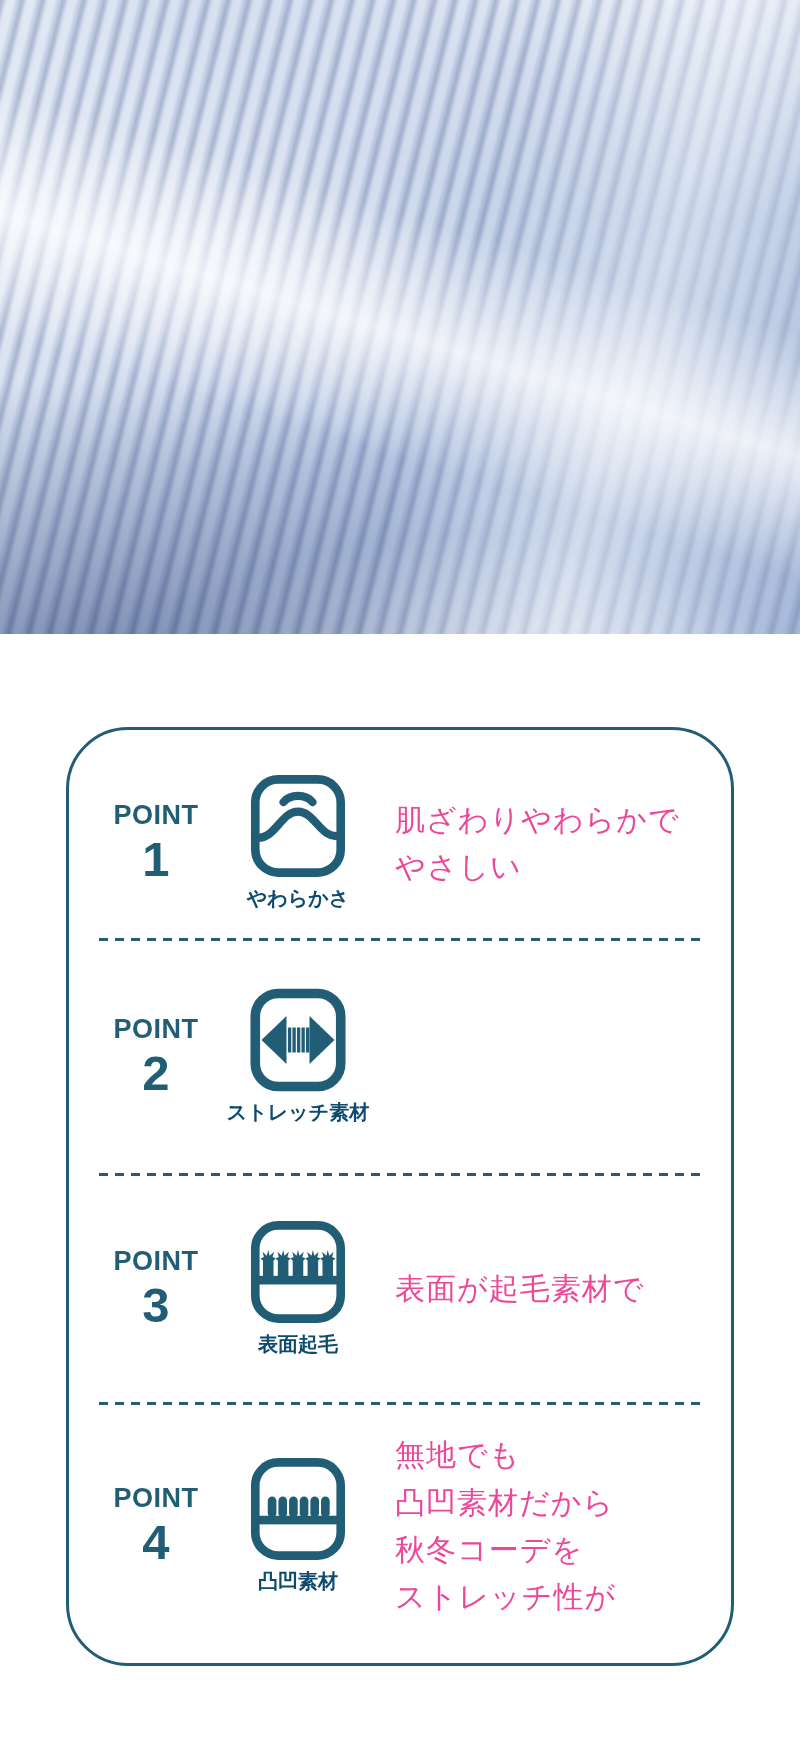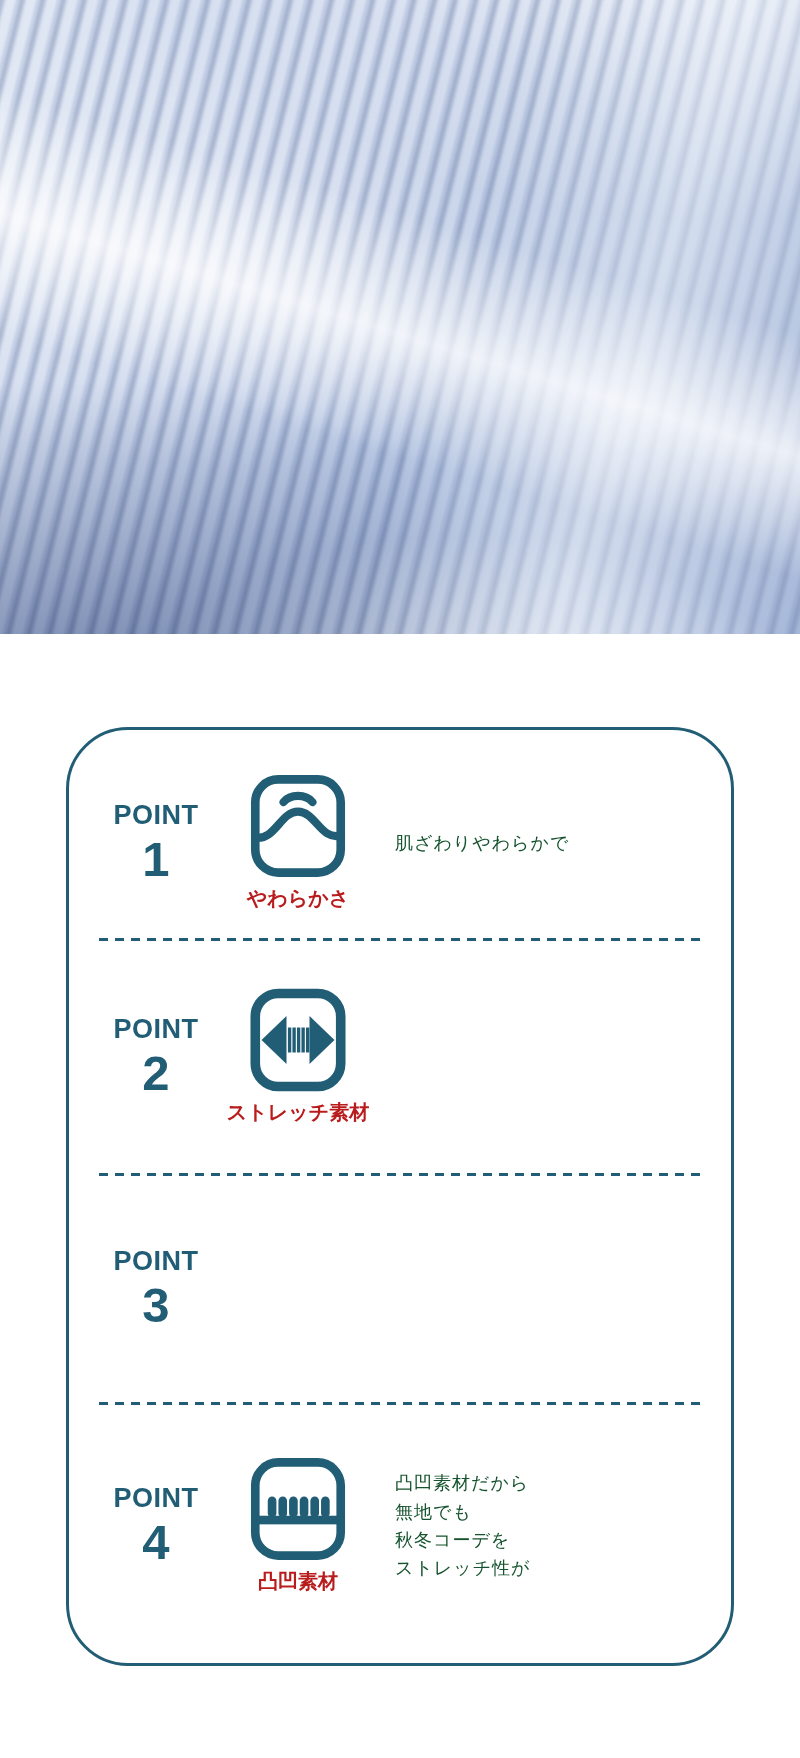--- a/index.html
+++ b/index.html
@@ -90,30 +90,30 @@
     display: flex;
     flex-direction: column;
     align-items: center;
     margin-left: 8px;
   }
   .icon-col svg { display: block; }
   .icon-label {
     margin-top: 7px;
     font-size: 20px;
     font-weight: 700;
-    color: #b91c1c;
+    color: #0c4a6e;
     white-space: nowrap;
     letter-spacing: 0px;
   }
 
   .desc {
     flex: 1 1 auto;
     margin-left: 22px;
-    color: #14532d;
-    font-size: 18px;
+    color: #ec4899;
+    font-size: 30px;
     line-height: 1.58;
     letter-spacing: 1px;
     font-weight: 500;
   }
 
   .divider {
     height: 3px;
     margin: 0 6px 0 2px;
     background: repeating-linear-gradient(90deg,
       #215e75 0px, #215e75 9px,
@@ -138,20 +138,21 @@
         <div class="icon-col">
           <svg width="96" height="104" viewBox="0 0 100 108">
             <rect x="5.5" y="5.5" width="89" height="97" rx="24" fill="none" stroke="#215e75" stroke-width="9"></rect>
             <path d="M35,29 C42,20.5 58,20.5 65,29" fill="none" stroke="#215e75" stroke-width="8.5" stroke-linecap="round"></path>
             <path d="M6,66 C26,69 32,39 50,39 C68,39 74,69 94,64" fill="none" stroke="#215e75" stroke-width="8.5" stroke-linecap="round"></path>
           </svg>
           <div class="icon-label">やわらかさ</div>
         </div>
         <div class="desc">
           <div>肌ざわりやわらかで</div>
+          <div>やさしい</div>
         </div>
       </section>
 
       <div class="divider"></div>
 
       <section class="point-row row-2">
         <div class="point-head">
           <div class="point-word">POINT</div>
           <div class="point-num">2</div>
         </div>
@@ -170,21 +171,36 @@
         </div>
       </section>
 
       <div class="divider"></div>
 
       <section class="point-row row-3">
         <div class="point-head">
           <div class="point-word">POINT</div>
           <div class="point-num">3</div>
         </div>
+        <div class="icon-col">
+          <svg width="96" height="104" viewBox="0 0 100 108">
+            <rect x="5.5" y="5.5" width="89" height="97" rx="24" fill="none" stroke="#215e75" stroke-width="9"></rect>
+            <rect x="7" y="58" width="86" height="9" fill="#215e75"></rect>
+            <g fill="#215e75">
+              <path d="M13.5,60 L13.5,42 L11,40 L14.5,38.5 L13,33 L17.5,37 L19,31 L20.5,37 L25,33 L23.5,38.5 L27,40 L24.5,42 L24.5,60 Z"></path>
+              <path d="M29,60 L29,42 L26.5,40 L30,38.5 L28.5,33 L33,37 L34.5,31 L36,37 L40.5,33 L39,38.5 L42.5,40 L40,42 L40,60 Z"></path>
+              <path d="M44.5,60 L44.5,42 L42,40 L45.5,38.5 L44,33 L48.5,37 L50,31 L51.5,37 L56,33 L54.5,38.5 L58,40 L55.5,42 L55.5,60 Z"></path>
+              <path d="M60,60 L60,42 L57.5,40 L61,38.5 L59.5,33 L64,37 L65.5,31 L67,37 L71.5,33 L70,38.5 L73.5,40 L71,42 L71,60 Z"></path>
+              <path d="M75.5,60 L75.5,42 L73,40 L76.5,38.5 L75,33 L79.5,37 L81,31 L82.5,37 L87,33 L85.5,38.5 L89,40 L86.5,42 L86.5,60 Z"></path>
+            </g>
+          </svg>
+          <div class="icon-label">表面起毛</div>
+        </div>
         <div class="desc">
+          <div>表面が起毛素材で</div>
         </div>
       </section>
 
       <div class="divider"></div>
 
       <section class="point-row row-4">
         <div class="point-head">
           <div class="point-word">POINT</div>
           <div class="point-num">4</div>
         </div>
@@ -197,22 +213,22 @@
               <rect x="29.6" y="41" width="9" height="22" rx="4.5"></rect>
               <rect x="40.7" y="41" width="9" height="22" rx="4.5"></rect>
               <rect x="51.8" y="41" width="9" height="22" rx="4.5"></rect>
               <rect x="62.9" y="41" width="9" height="22" rx="4.5"></rect>
               <rect x="74" y="41" width="9" height="22" rx="4.5"></rect>
             </g>
           </svg>
           <div class="icon-label">凸凹素材</div>
         </div>
         <div class="desc">
+          <div>無地でも</div>
           <div>凸凹素材だから</div>
-          <div>無地でも</div>
           <div>秋冬コーデを</div>
           <div>ストレッチ性が</div>
         </div>
       </section>
 
     </div>
   </div>
 </div>
 
 </body></html>

